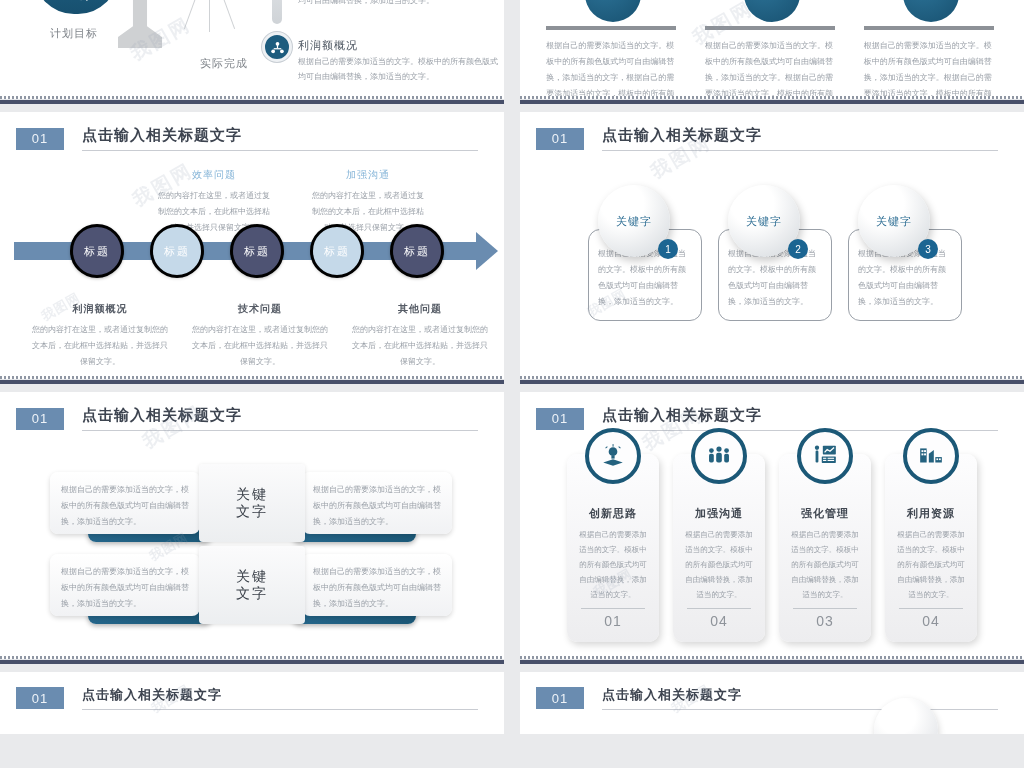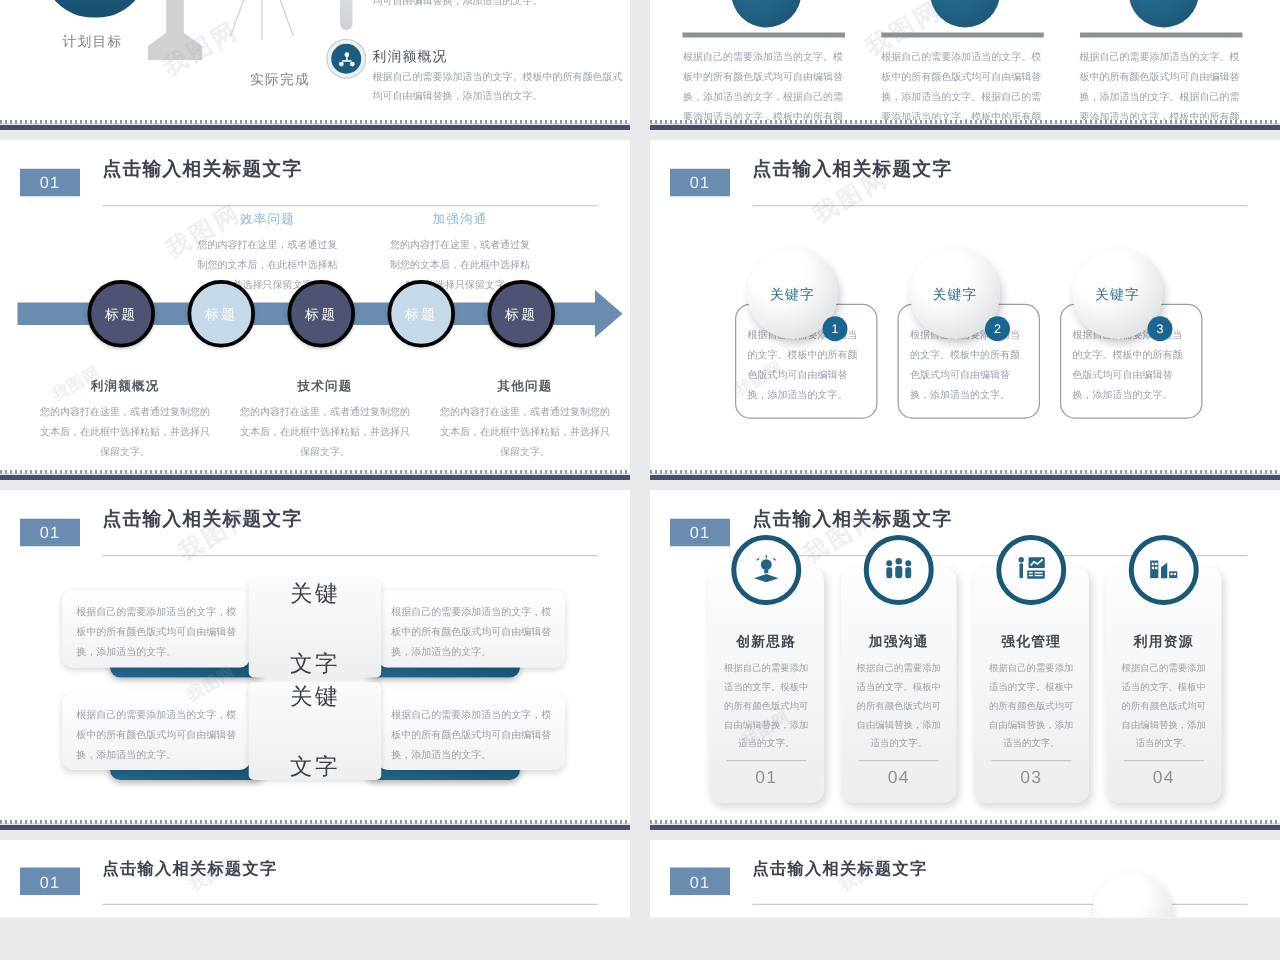--- a/index.html
+++ b/index.html
@@ -27,21 +27,21 @@
 
   
   .sheader{ display:flex; align-items:center; padding:14px 26px 0 16px; }
   .numbadge{
     width:48px; height:22px; background:#6a8cb0; color:#eef3f8;
     font-size:13px; letter-spacing:1px; display:flex;
     align-items:center; justify-content:center; flex:0 0 auto;
   }
   .stitle{
     flex:1; margin-left:18px; font-size:15px; color:#3d4450;
-    font-weight:bold; letter-spacing:1px; padding-bottom:19px;
+    font-weight:bold; letter-spacing:1px; padding-bottom:5px;
     border-bottom:1px solid #c9ccd2;
   }
   .stitle.small{ font-size:13px; }
 
   
   .wm{
     position:absolute; color:rgba(150,160,175,.17);
     font-size:19px; font-weight:bold; letter-spacing:3px;
     transform:rotate(-30deg); pointer-events:none; white-space:nowrap;
   }
@@ -145,22 +145,22 @@
 
   
   .s5{ height:272px; }
   .kp-group{ position:absolute; left:0; width:100%; }
   .kp-g1{ top:84px; } .kp-g2{ top:166px; }
   .kp-center{
     position:absolute; left:50%; transform:translateX(-50%); top:-12px;
     width:106px; height:78px;
     background:linear-gradient(#fbfbfc,#eceef0); border-radius:4px;
     box-shadow:0 1px 4px rgba(0,0,0,.12);
-    display:flex; flex-direction:column; align-items:center; justify-content:space-between;
-    font-size:18px; color:#3a4049; letter-spacing:2px; line-height:1.25;
+    display:flex; flex-direction:column; align-items:center; justify-content:center;
+    font-size:14px; color:#3a4049; letter-spacing:2px; line-height:1.25;
   }
   .kp-blue{
     position:absolute; top:4px; width:124px; height:62px; border-radius:8px;
     background:linear-gradient(135deg,#2a6d94,#1b5877);
     box-shadow:0 2px 5px rgba(0,0,0,.3);
   }
   .kp-bl{ left:88px; } .kp-br{ left:292px; }
   .kp-card{
     position:absolute; top:-4px; width:150px; height:62px; border-radius:8px;
     background:linear-gradient(#ffffff,#f1f2f4);

